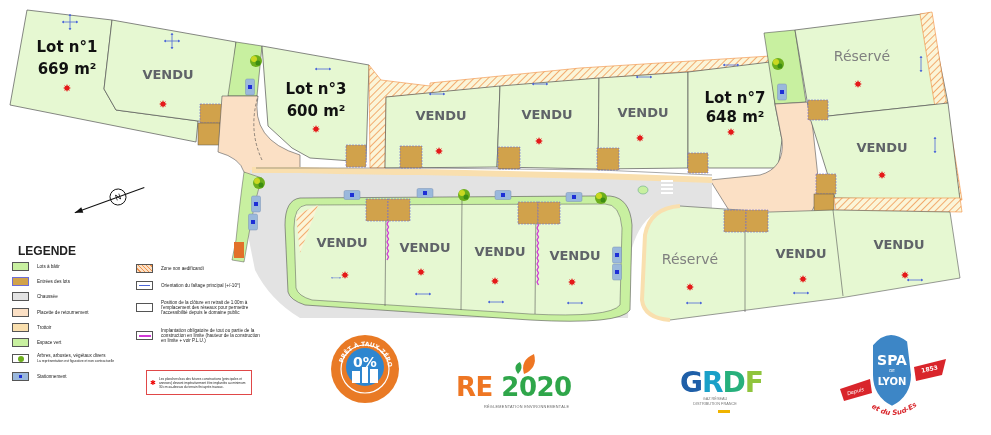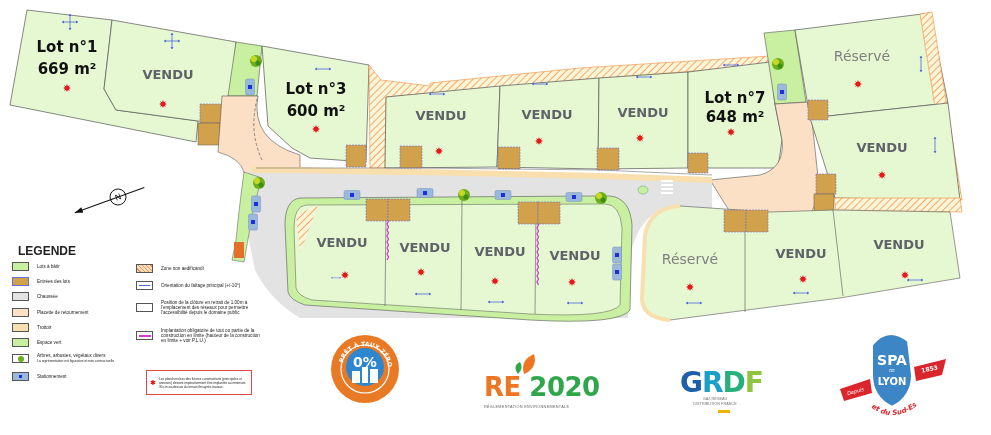--- a/index.html
+++ b/index.html
@@ -9,21 +9,21 @@
   .lbl-vendu{font-family:"DejaVu Sans",sans-serif;font-weight:bold;font-size:13px;fill:#5f6368;}
   .lbl-res{font-family:"DejaVu Sans",sans-serif;font-size:14px;fill:#808080;}
   .legend{position:absolute;left:8px;top:240px;width:320px;height:180px;font-family:"Liberation Sans",sans-serif;}
   .legend-title{position:absolute;left:10px;top:4px;font-size:12px;font-weight:bold;color:#222;}
   .lg-item{position:absolute;display:flex;align-items:center;font-size:4.6px;color:#222;}
   .sw{width:17px;height:9px;border:1px solid #555;box-sizing:border-box;margin-right:8px;flex:none;}
   .lg-text{line-height:5.2px;}
   .note{position:absolute;left:138px;top:130px;width:106px;height:25px;border:1px solid #e04848;box-sizing:border-box;display:flex;align-items:center;padding:2px 3px;font-size:3.2px;color:#222;line-height:4px;}
   .note-star{color:#e00;font-size:7px;margin-right:3px;}
   .logo{position:absolute;}
-  .re-txt{position:absolute;left:484px;top:372px;font-family:"DejaVu Sans",sans-serif;font-weight:bold;font-size:26px;letter-spacing:-0.5px;}
+  .re-txt{position:absolute;left:456px;top:372px;font-family:"DejaVu Sans",sans-serif;font-weight:bold;font-size:26px;letter-spacing:-0.5px;}
   .re-sub{position:absolute;left:484px;top:405px;font-size:3.8px;color:#666;letter-spacing:0.3px;}
   .grdf-sub{position:absolute;left:680px;top:397px;font-size:3.8px;color:#777;line-height:5px;text-align:center;width:70px;}
 </style>
 </head>
 <body>
 
 <svg id="plan" viewBox="0 0 991 435" xmlns="http://www.w3.org/2000/svg">
   <defs>
     <pattern id="hatch" patternUnits="userSpaceOnUse" width="5" height="5" patternTransform="rotate(45)">
       <rect width="5" height="5" fill="#fbf5d8"></rect>

